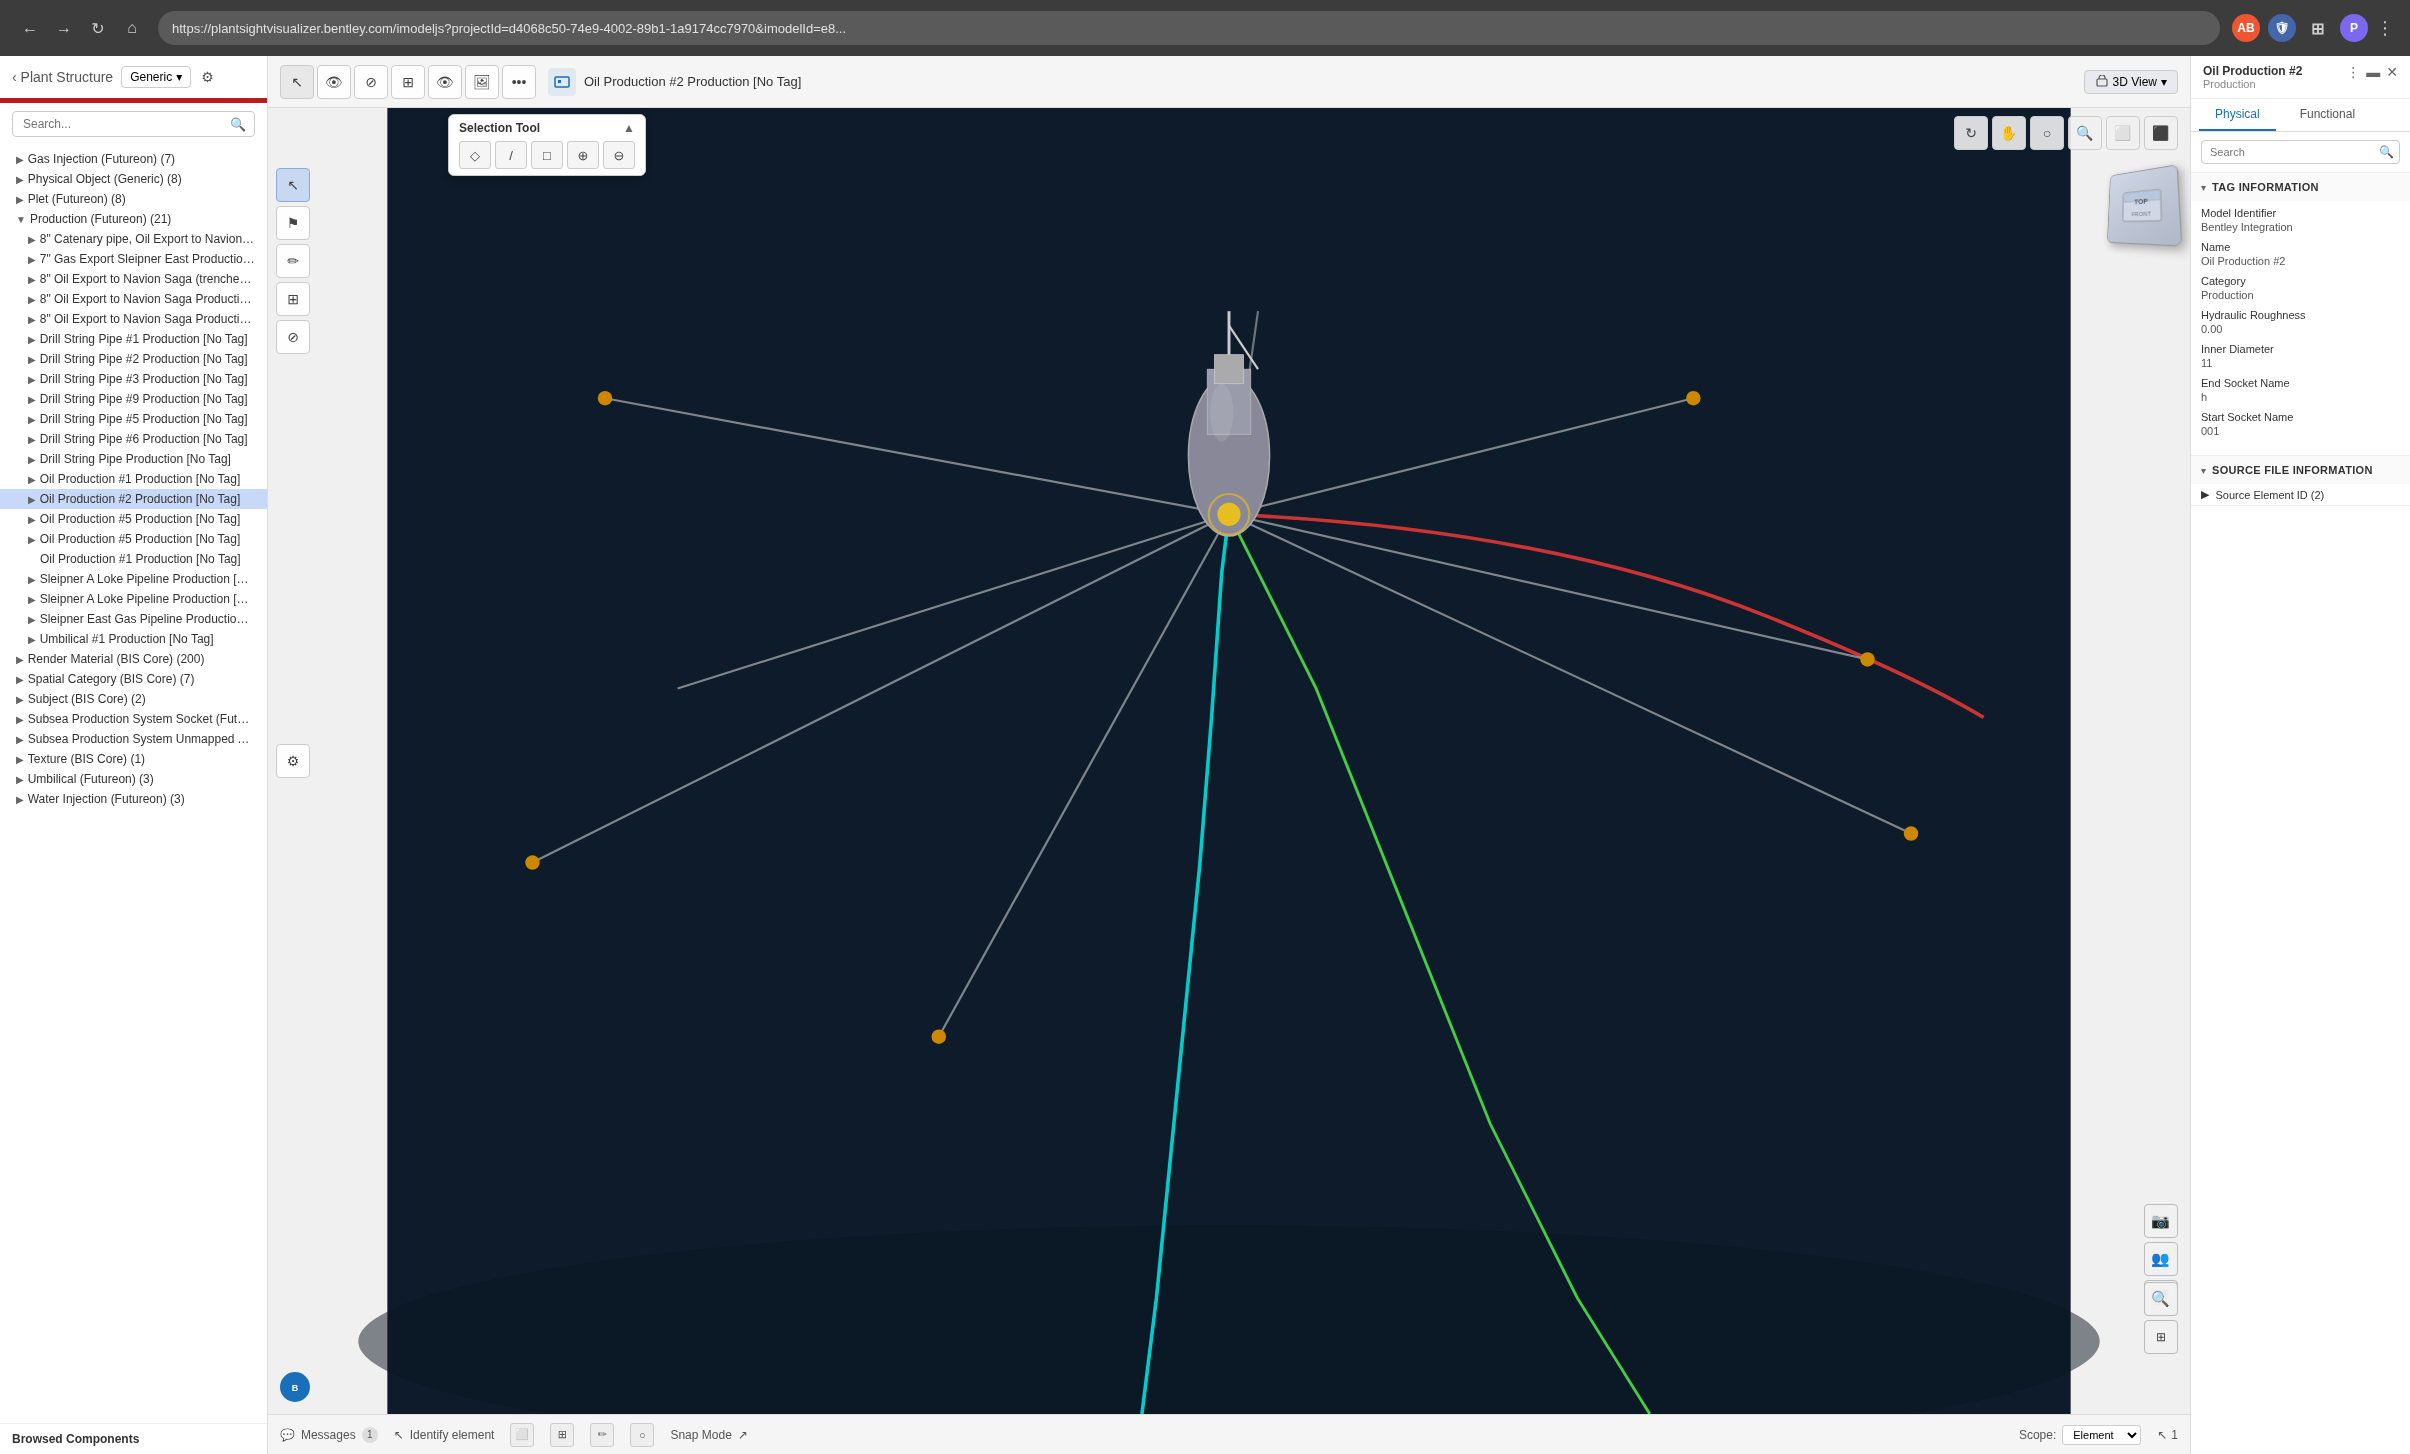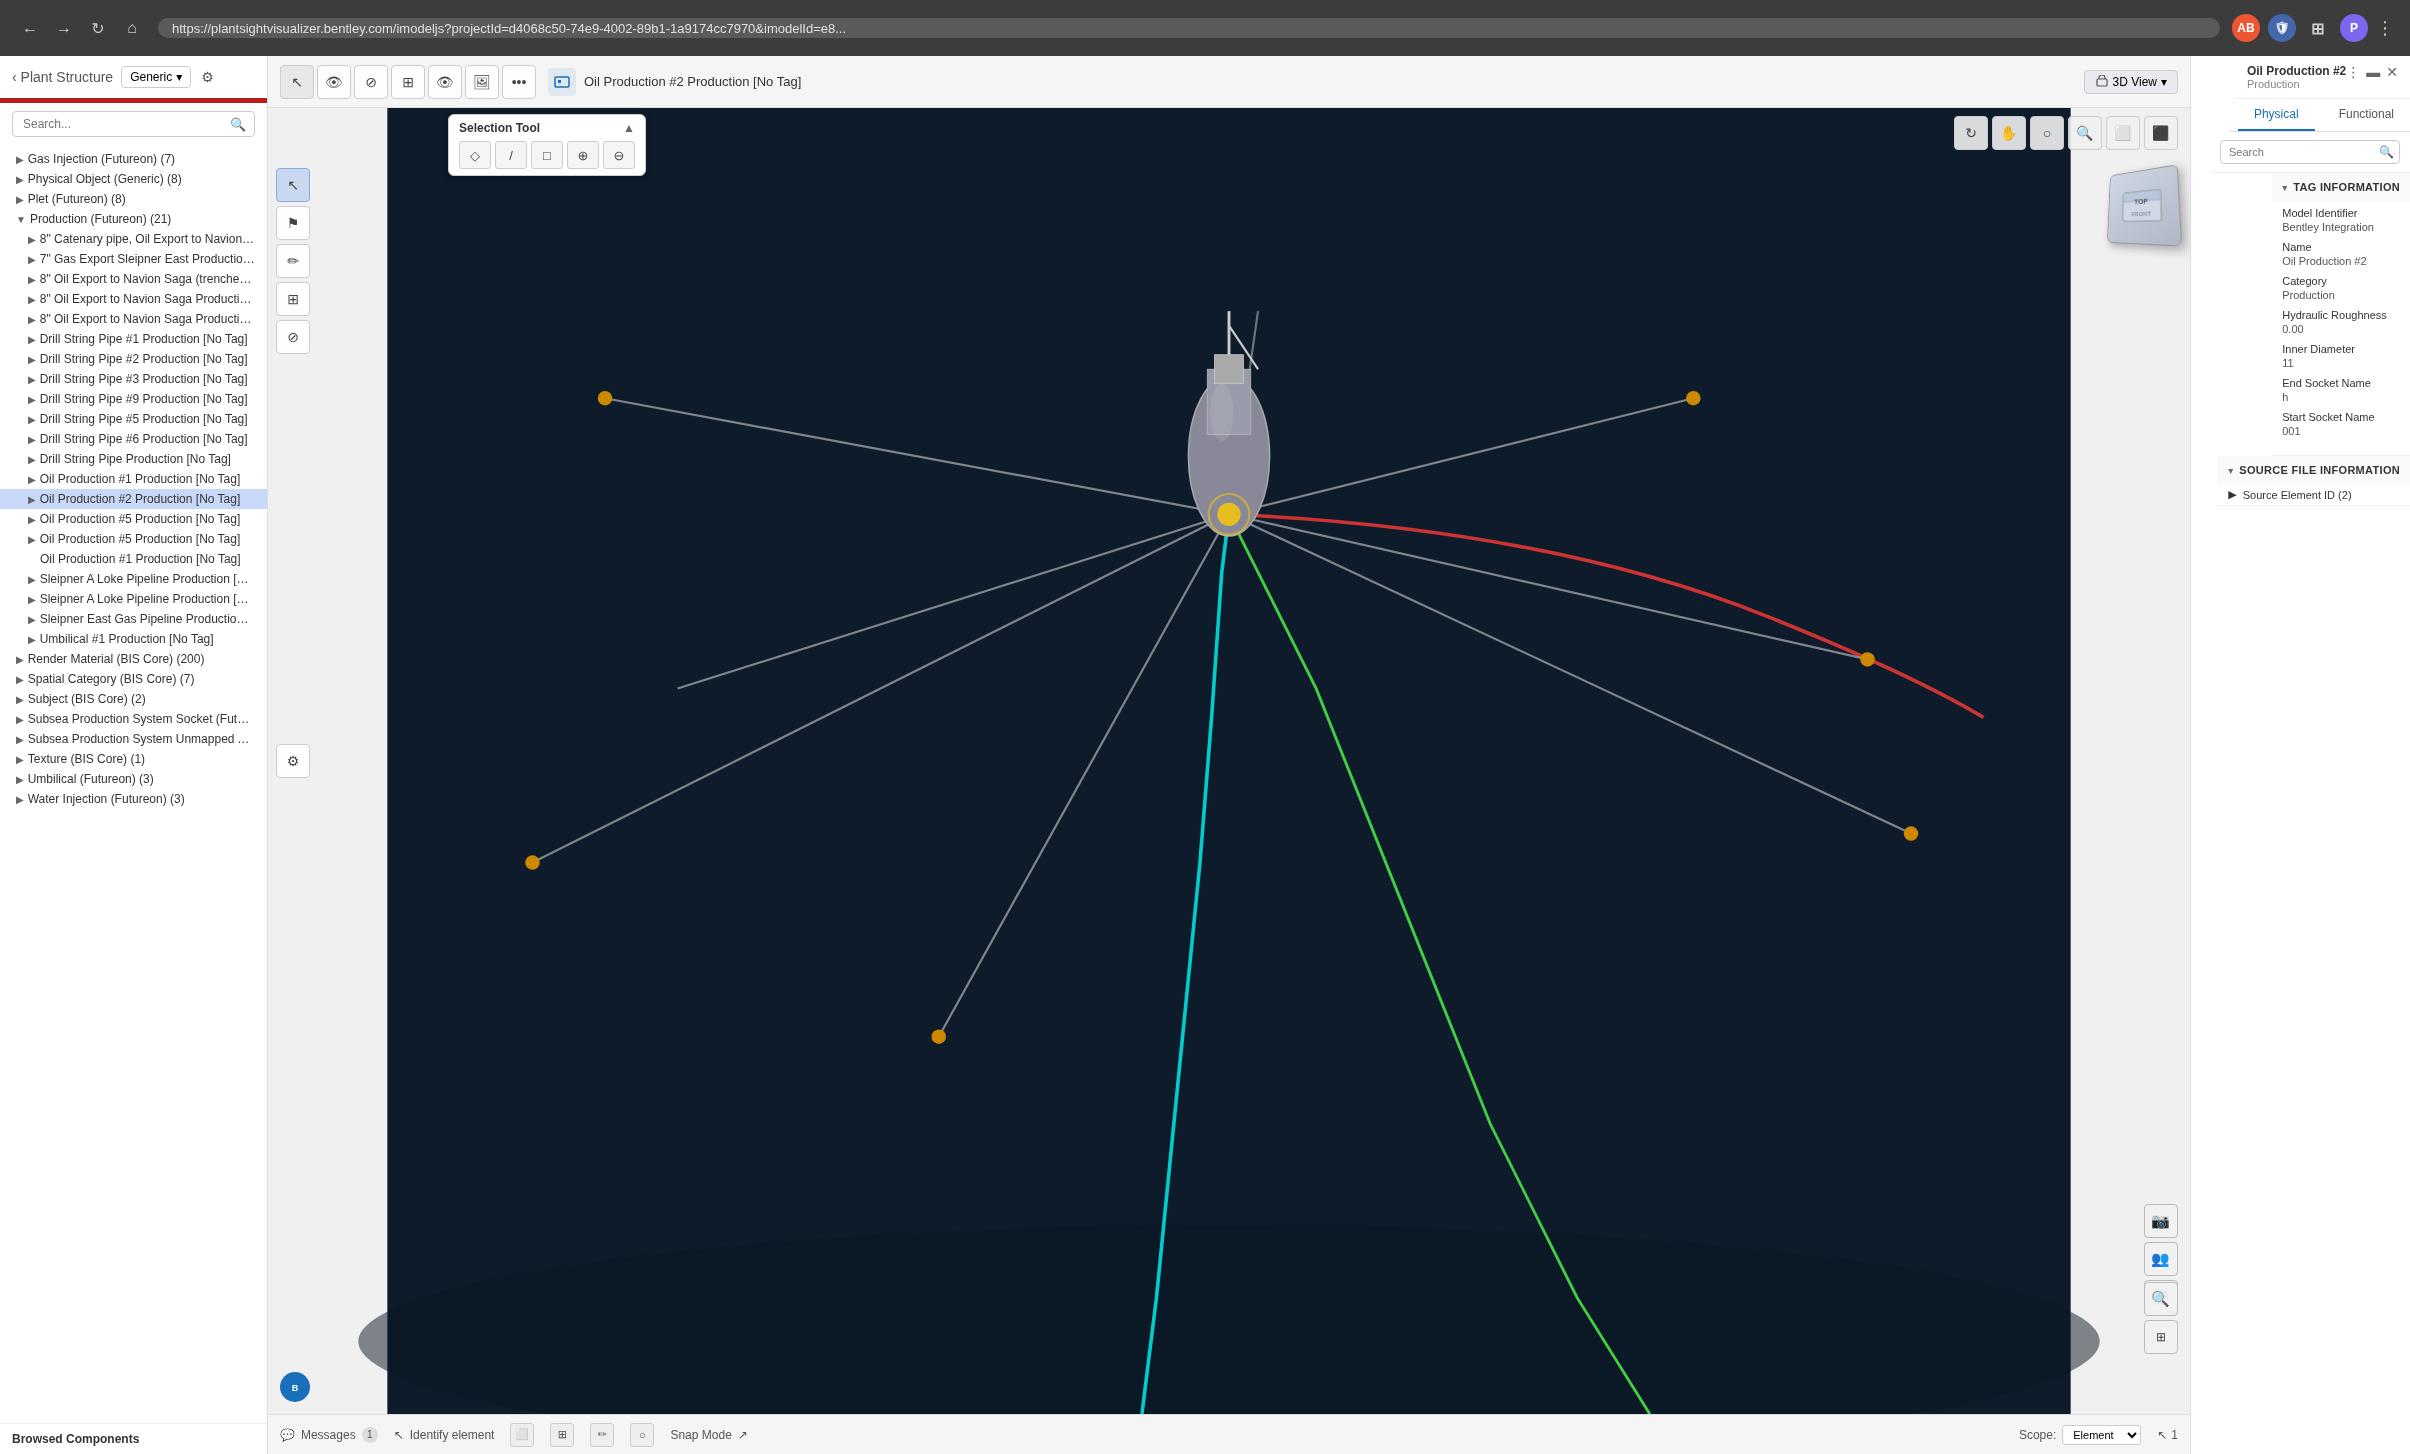--- a/index.html
+++ b/index.html
@@ -2,21 +2,21 @@
 <html><head>
   <meta charset="utf-8">
   <style>
     * { box-sizing: border-box; margin: 0; padding: 0; }
     body { font-family: -apple-system, BlinkMacSystemFont, 'Segoe UI', sans-serif; font-size: 12px; background: #f0f0f0; overflow: hidden; width: 2410px; height: 1454px; }
 
     
     .browser-chrome { background: #3c3c3c; height: 56px; display: flex; align-items: center; padding: 0 16px; gap: 12px; }
     .browser-nav-buttons { display: flex; gap: 6px; }
     .browser-nav-btn { width: 28px; height: 28px; border-radius: 50%; background: transparent; border: none; color: #ccc; font-size: 16px; cursor: pointer; display: flex; align-items: center; justify-content: center; }
-    .browser-address-bar { flex: 1; background: #5a5a5a; border-radius: 20px; height: 20px; display: flex; align-items: center; padding: 0 14px; color: #e0e0e0; font-size: 13px; }
+    .browser-address-bar { flex: 1; background: #5a5a5a; border-radius: 20px; height: 34px; display: flex; align-items: center; padding: 0 14px; color: #e0e0e0; font-size: 13px; }
     .browser-extensions { display: flex; gap: 8px; align-items: center; }
     .browser-ext-icon { width: 28px; height: 28px; border-radius: 50%; display: flex; align-items: center; justify-content: center; font-size: 12px; font-weight: bold; }
     .ext-abp { background: #e53; color: white; }
     .ext-shield { background: #46a; color: white; }
     .ext-puzzle { background: transparent; color: #ccc; font-size: 16px; }
     .ext-profile { background: #7b68ee; color: white; font-weight: bold; }
     .ext-menu { color: #ccc; font-size: 18px; cursor: pointer; }
 
     
     .app-container { display: flex; height: calc(1454px - 56px); }
@@ -53,21 +53,21 @@
     .selection-tool-popup { position: absolute; left: 180px; top: 6px; background: #fff; border: 1px solid #ccc; border-radius: 6px; padding: 6px 10px; z-index: 20; box-shadow: 0 2px 8px rgba(0,0,0,0.2); }
     .selection-tool-header { display: flex; align-items: center; justify-content: space-between; margin-bottom: 6px; font-size: 12px; font-weight: 600; color: #333; }
     .selection-tool-close { cursor: pointer; color: #666; }
     .selection-tool-buttons { display: flex; gap: 4px; }
     .sel-btn { width: 32px; height: 28px; border: 1px solid #ccc; background: #f5f5f5; border-radius: 3px; display: flex; align-items: center; justify-content: center; cursor: pointer; font-size: 13px; color: #444; }
 
     
     .viewport-canvas { flex: 1; position: relative; overflow: hidden; }
 
     
-    .right-panel { width: 220px; background: #fff; border-left: 1px solid #ddd; display: flex; flex-direction: column; flex-shrink: 0; align-items: flex-end; }
+    .right-panel { width: 220px; background: #fff; border-left: 1px solid #ddd; display: flex; flex-direction: column; flex-shrink: 0; }
     .right-panel-header { padding: 8px 12px; border-bottom: 1px solid #eee; display: flex; align-items: flex-start; justify-content: space-between; }
     .right-panel-title-main { font-weight: 600; color: #333; }
     .right-panel-title-sub { color: #888; font-size: 11px; }
     .right-panel-actions { display: flex; gap: 6px; color: #666; font-size: 14px; cursor: pointer; }
 
     
     .panel-tabs { display: flex; border-bottom: 1px solid #ddd; }
     .panel-tab { padding: 8px 16px; font-size: 12px; cursor: pointer; border-bottom: 2px solid transparent; color: #555; margin-left: 8px; }
     .panel-tab.active { color: #1a6fba; border-bottom: 2px solid #1a6fba; font-weight: 500; }
 

